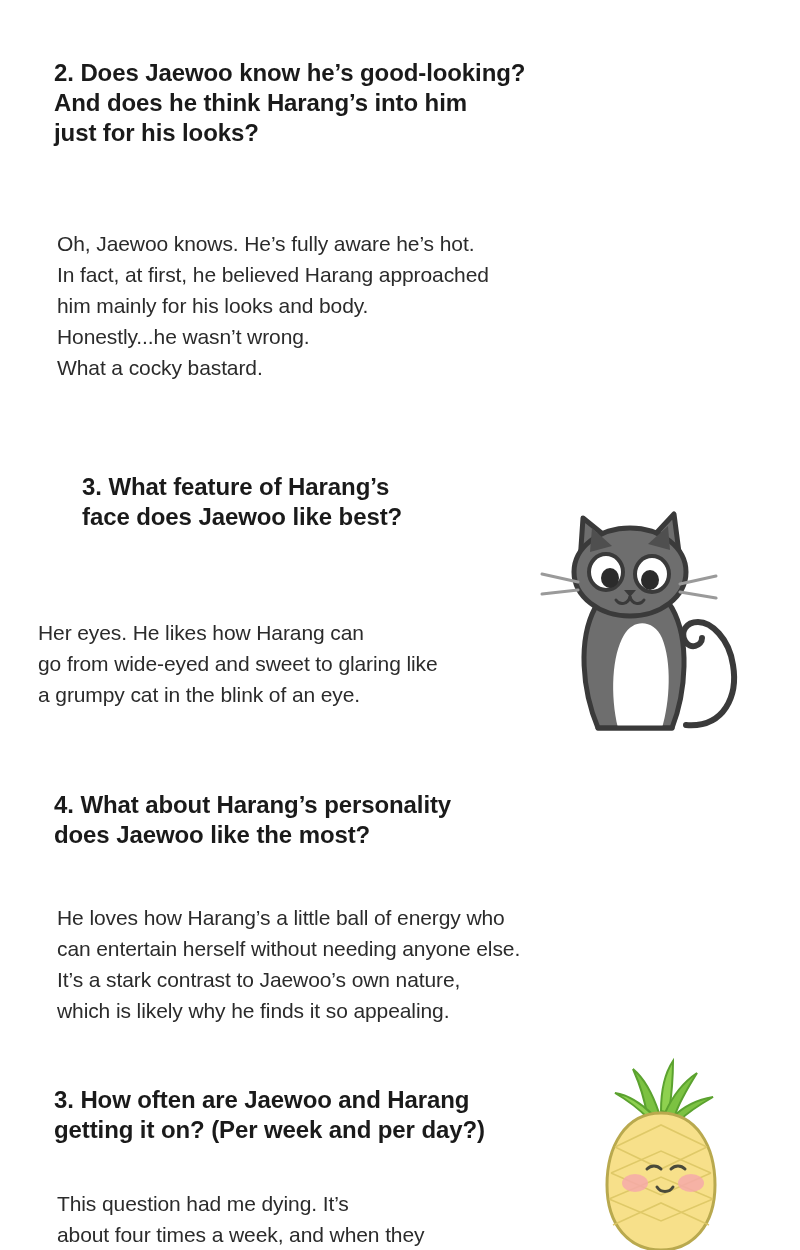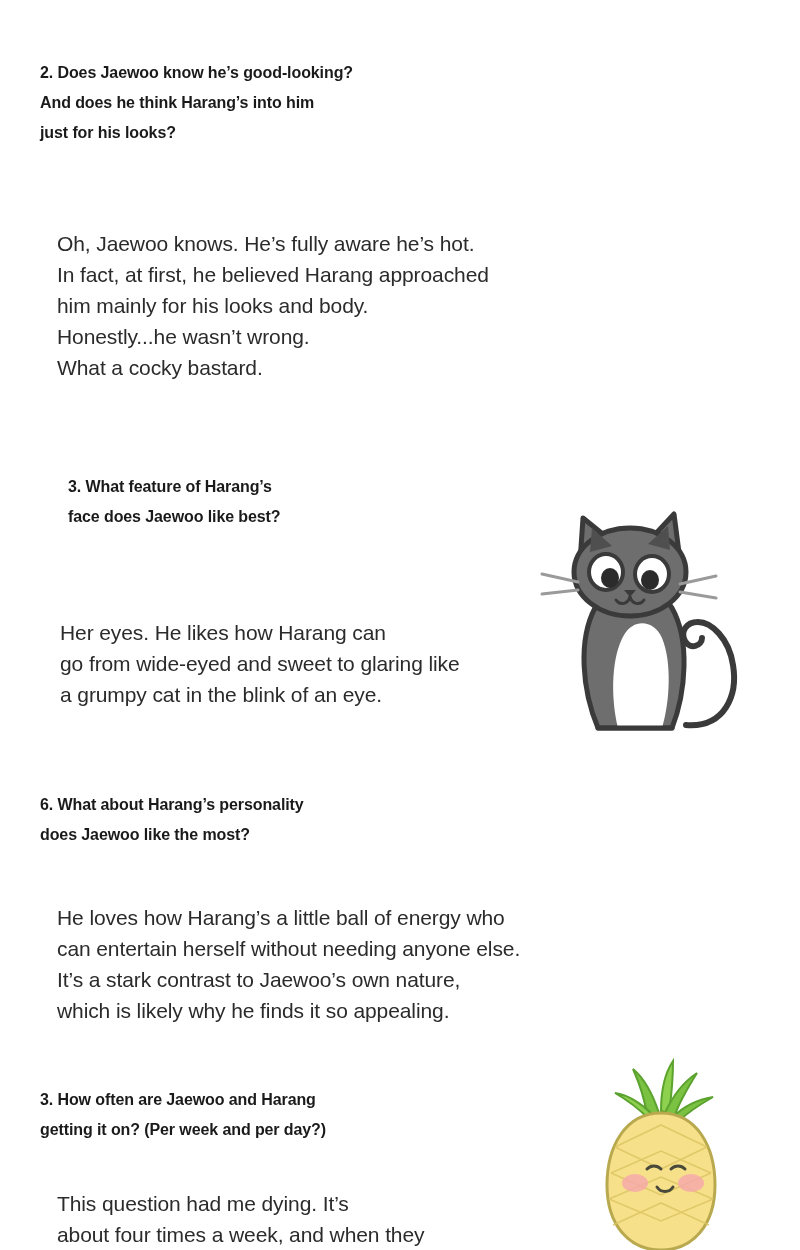--- a/index.html
+++ b/index.html
@@ -21,38 +21,38 @@
     height: 1250px;
     background: #ffffff;
   }
   .qa-block {
     position: absolute;
     left: 0;
     width: 800px;
   }
   .question {
     font-weight: bold;
-    font-size: 16px;
+    font-size: 24px;
     line-height: 30px;
     letter-spacing: -0.1px;
     color: #1a1a1a;
     white-space: pre-line;
-    padding-left: 40px;
+    padding-left: 54px;
   }
   .answer {
     font-weight: normal;
     font-size: 21px;
     line-height: 31px;
     letter-spacing: -0.1px;
     color: #2b2b2b;
     white-space: pre-line;
     padding-left: 57px;
   }
   .answer.indent {
-    padding-left: 60px;
+    padding-left: 38px;
   }
   #q2 { top: 58px; }
   #a2 { top: 228px; }
   #q3 { top: 472px; margin-left: 28px; }
   #a3 { top: 617px; }
   #q4 { top: 790px; }
   #a4 { top: 902px; }
   #q5 { top: 1085px; }
   #a5 { top: 1188px; }
 
@@ -94,21 +94,21 @@
     <div class="question">3. What feature of Harang’s
 face does Jaewoo like best?</div>
   </div>
   <div class="qa-block" id="a3">
     <div class="answer indent">Her eyes. He likes how Harang can
 go from wide-eyed and sweet to glaring like
 a grumpy cat in the blink of an eye.</div>
   </div>
 
   <div class="qa-block" id="q4">
-    <div class="question">6. What about Harang’s personality
+    <div class="question">4. What about Harang’s personality
 does Jaewoo like the most?</div>
   </div>
   <div class="qa-block" id="a4">
     <div class="answer">He loves how Harang’s a little ball of energy who
 can entertain herself without needing anyone else.
 It’s a stark contrast to Jaewoo’s own nature,
 which is likely why he finds it so appealing.</div>
   </div>
 
   <div class="qa-block" id="q5">

